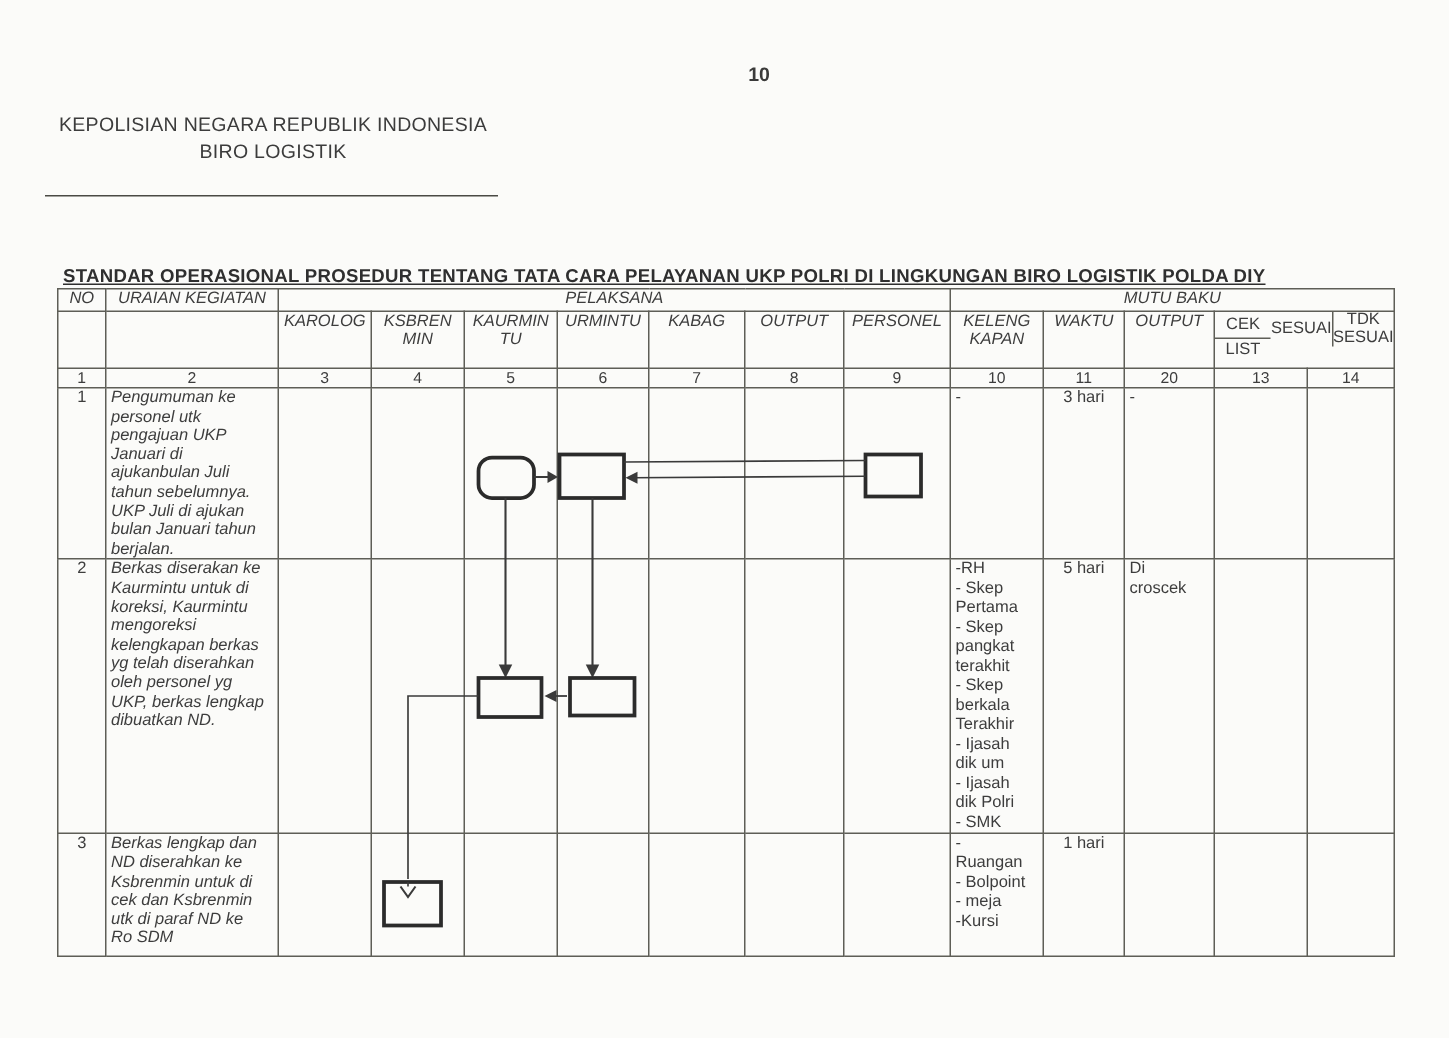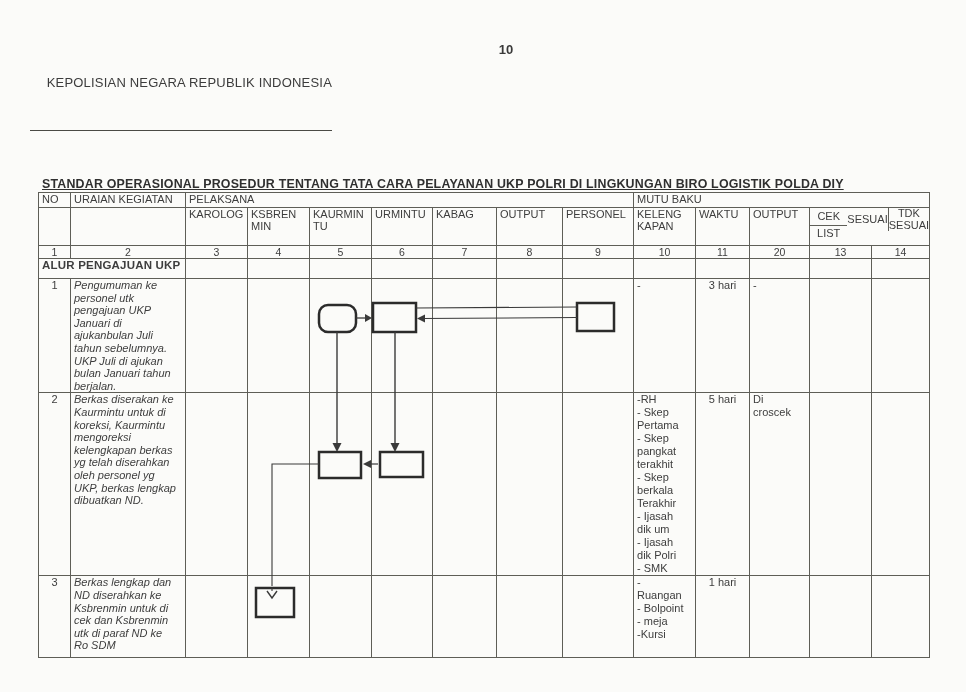--- a/index.html
+++ b/index.html
@@ -1,28 +1,28 @@
 <!DOCTYPE html>
 <html><head>
 <meta charset="utf-8">
 <style>
   html,body{margin:0;padding:0;}
   body{background:#e8e8e6;font-family:"Liberation Sans", sans-serif;}
   .page{position:relative;width:966px;height:692px;background:#fbfbf9;color:#3d3d3d;overflow:hidden;padding-left:41px;}
 
   .page-number{position:absolute;top:42px;left:478px;width:56px;text-align:center;font-size:13px;font-weight:bold;color:#3a3a3a;}
 
-  .org-block{position:absolute;top:74px;left:32px;width:300px;text-align:right;font-size:13px;color:#3c3c3c;line-height:18px;letter-spacing:.2px;}
+  .org-block{position:absolute;top:74px;left:32px;width:300px;text-align:center;font-size:13px;color:#3c3c3c;line-height:18px;letter-spacing:.2px;}
   .org-underline{position:absolute;top:130px;left:30px;width:302px;border-top:1.5px solid #4a4a45;}
 
   .doc-title{position:absolute;top:151px;left:42px;width:890px;font-size:12.4px;font-weight:bold;color:#2f2f2f;letter-spacing:.2px;text-decoration:underline;white-space:nowrap;margin-top:26px;}
 
   table.sop{position:absolute;left:38px;top:192px;width:892px;border-collapse:collapse;table-layout:fixed;font-size:11px;color:#3d3d3d;}
   table.sop td{border:1px solid #5e5e57;padding:0 3px;vertical-align:top;overflow:hidden;}
-  td.hdr{vertical-align:middle;font-size:11px;line-height:12px;padding:1px 1px;}
+  td.hdr{text-align:center;vertical-align:middle;font-size:11px;line-height:12px;padding:1px 1px;font-style:italic;}
   td.num{text-align:center;vertical-align:middle;font-size:10.5px;padding:0;}
   td.band{font-weight:bold;font-size:11.5px;vertical-align:middle;padding-left:3px;letter-spacing:.2px;}
   td.no-cell{text-align:center;vertical-align:middle;font-size:11px;}
   td.uraian-cell{font-size:11px;line-height:12.6px;padding:2px 2px 2px 7px;font-style:italic;}
   td.keleng-cell{font-size:11px;line-height:13px;padding:2px 2px 2px 6px;}
   td.waktu-cell{text-align:center;vertical-align:middle;font-size:11px;}
   td.output-cell{vertical-align:middle;font-size:11px;line-height:13px;padding-left:6px;}
   .pre{white-space:pre-line;}
   .vcenter-pad{padding-top:32px;}
 
@@ -36,20 +36,21 @@
 </style>
 </head>
 <body>
 
 <div class="page">
 
   <div class="page-number">10</div>
 
   <div class="org-block">
     <div>KEPOLISIAN NEGARA REPUBLIK INDONESIA</div>
+    <div>BIRO LOGISTIK</div>
   </div>
   <div class="org-underline"></div>
 
   <div class="doc-title">STANDAR OPERASIONAL PROSEDUR TENTANG TATA CARA PELAYANAN UKP POLRI DI LINGKUNGAN BIRO LOGISTIK POLDA DIY</div>
 
   <table class="sop">
     <colgroup>
       <col style="width:32px">
         <col style="width:115px">
         <col style="width:62px">
@@ -112,35 +113,20 @@
       <td class="num">7</td>
       <td class="num">8</td>
       <td class="num">9</td>
       <td class="num">10</td>
       <td class="num">11</td>
       <td class="num">20</td>
       <td class="num">13</td>
       <td class="num">14</td>
     </tr>
 
-    <tr style="height:20px">
-      <td class="band" colspan="2">ALUR PENGAJUAN UKP</td>
-      <td></td>
-          <td></td>
-      <td></td>
-          <td></td>
-      <td></td>
-          <td></td>
-      <td></td>
-          <td></td>
-      <td></td>
-          <td></td>
-      <td></td>
-          <td></td>
-    </tr>
 
     <tr style="height:107px">
       <td class="no-cell">1</td>
       <td class="uraian-cell pre">Pengumuman ke
 personel utk
 pengajuan UKP
 Januari  di
 ajukanbulan Juli
 tahun sebelumnya.
 UKP Juli di ajukan

